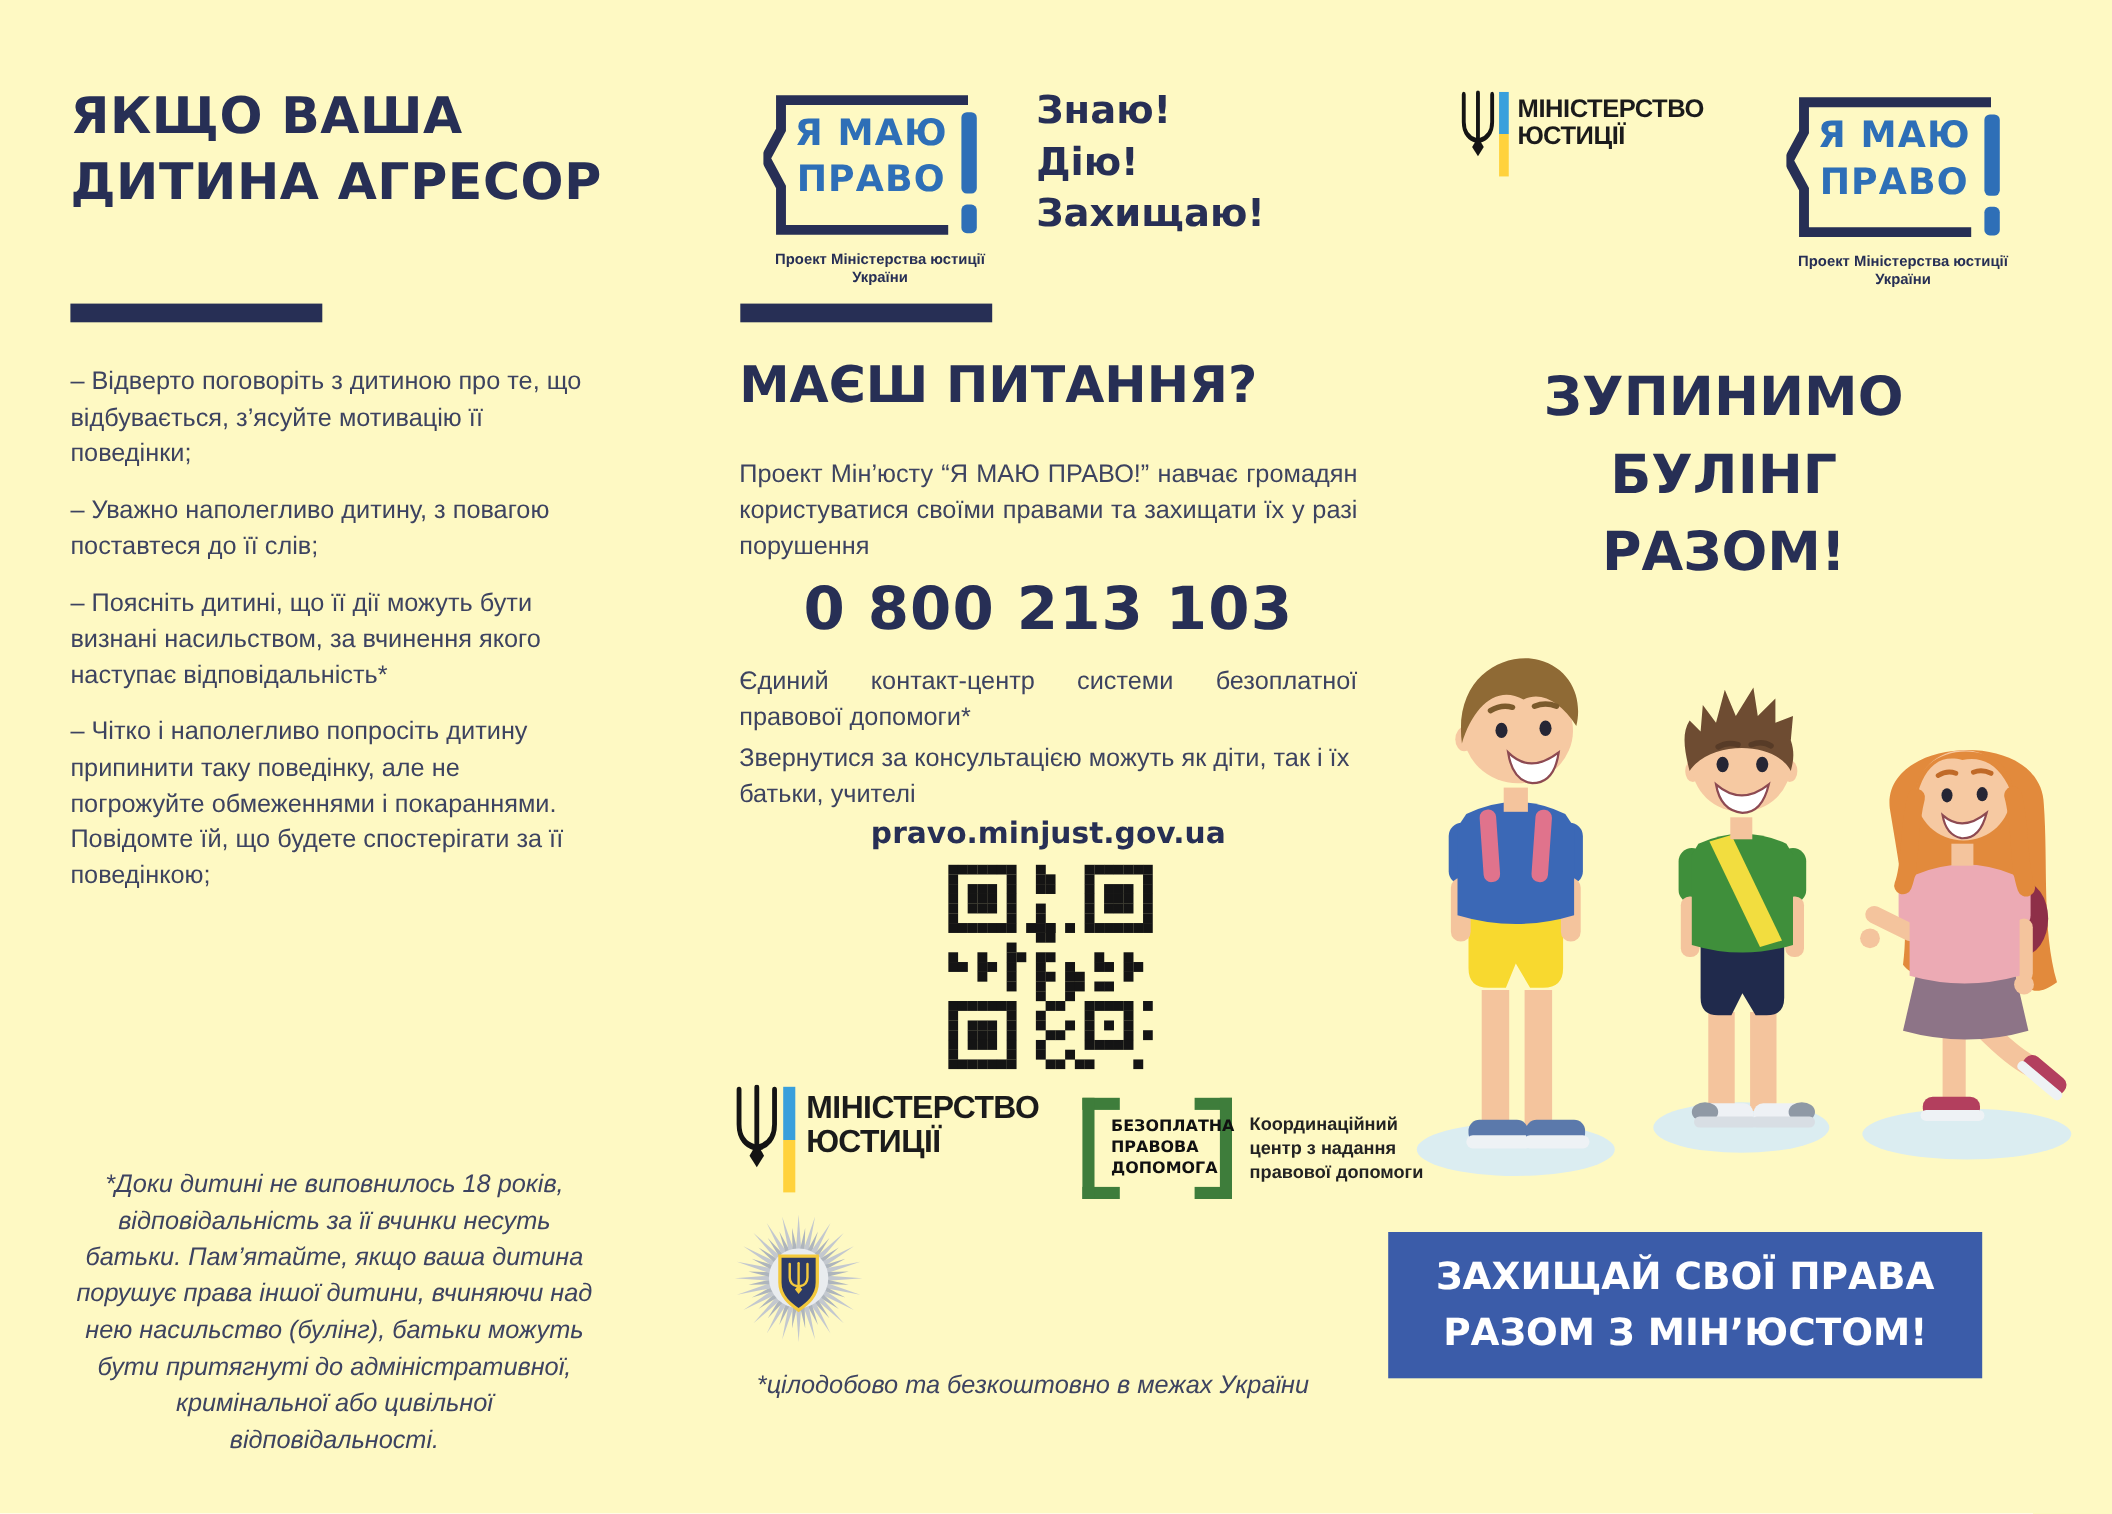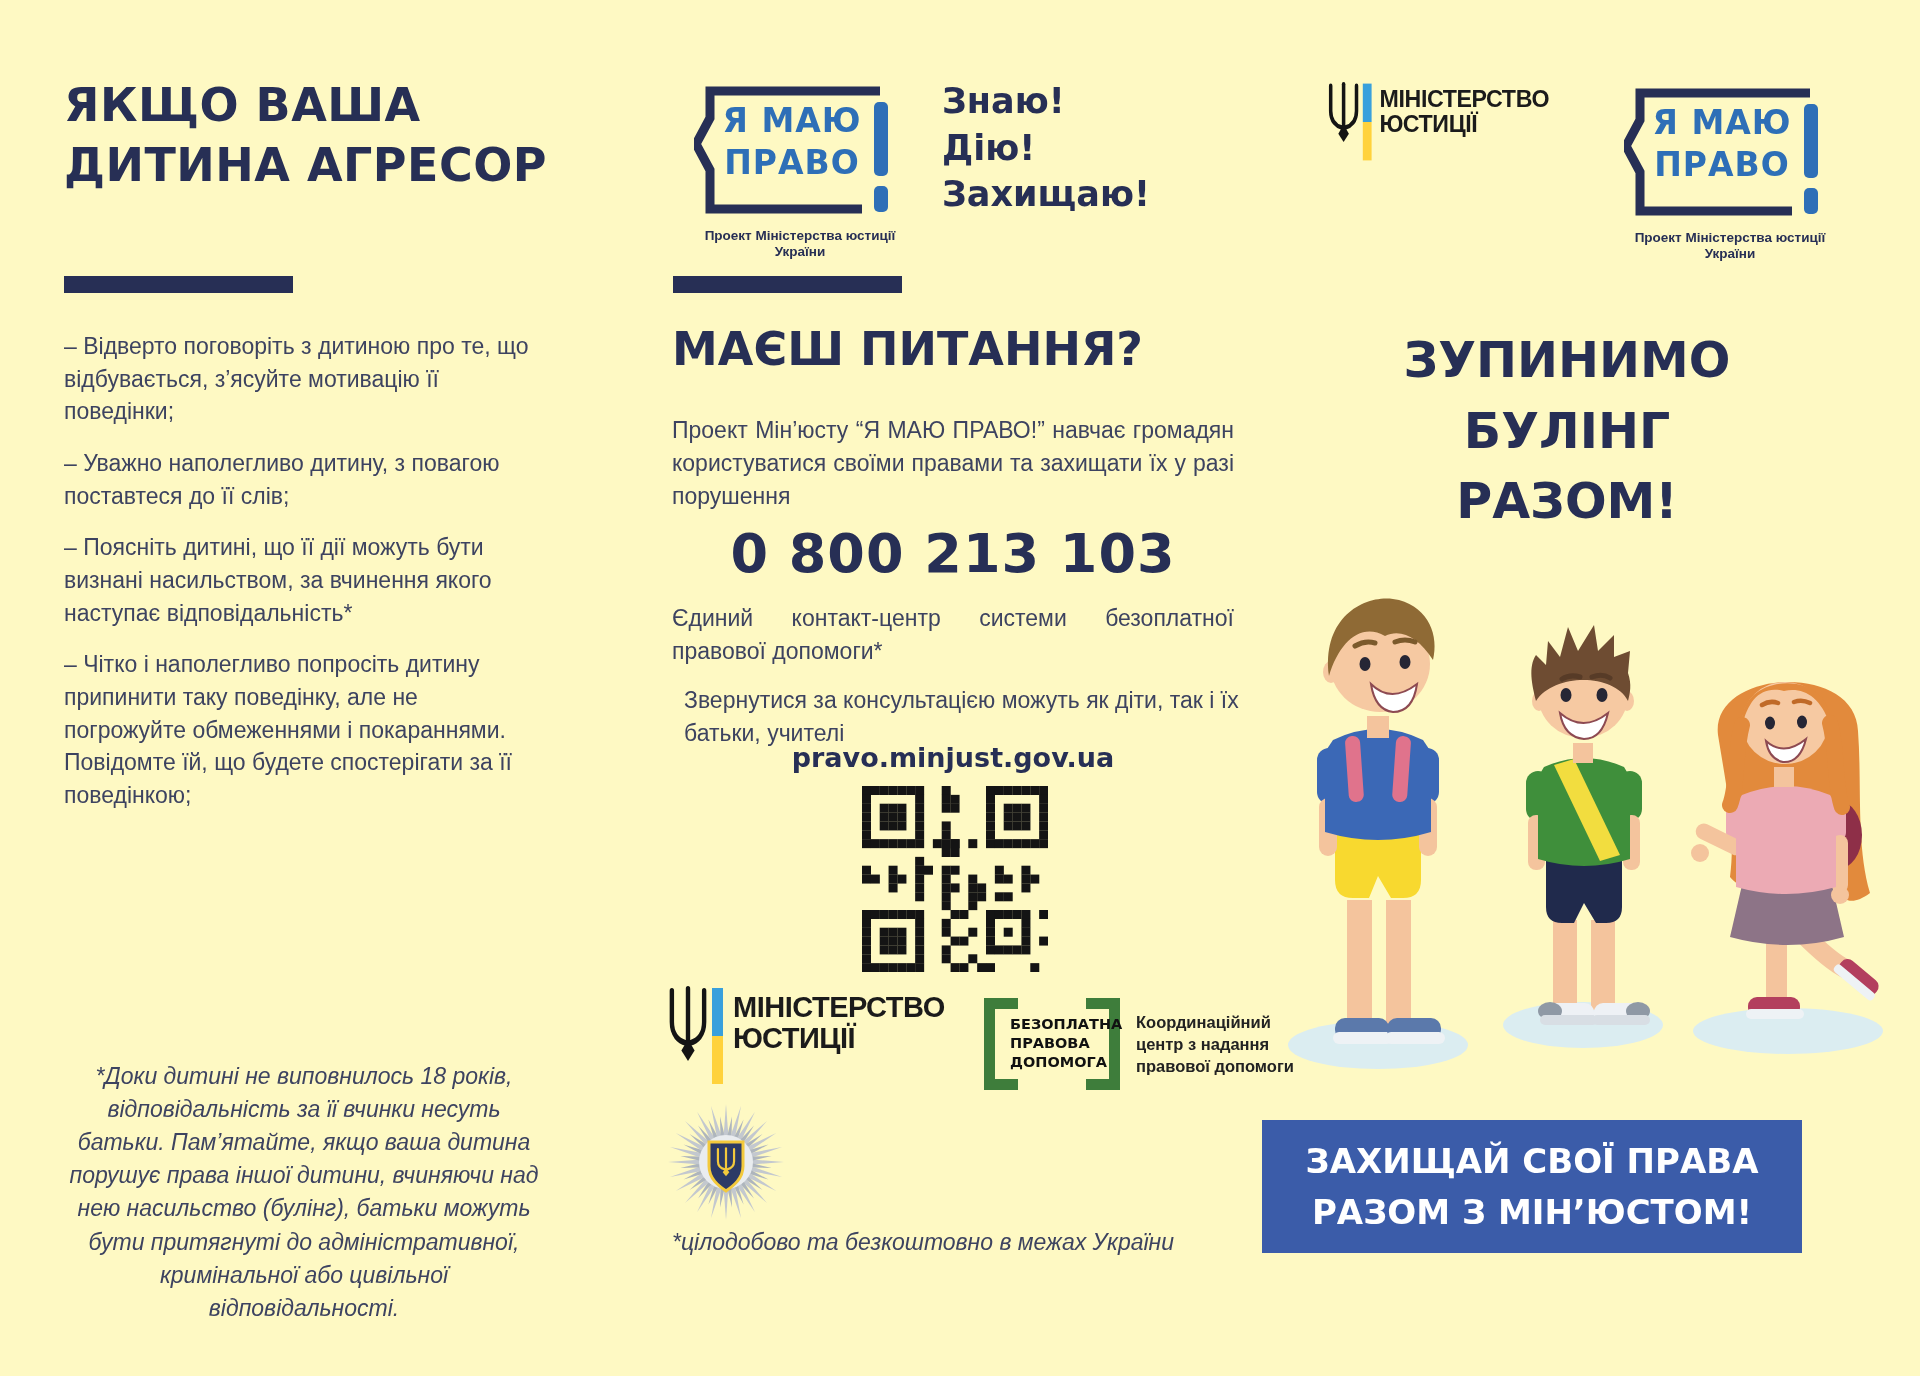--- a/index.html
+++ b/index.html
@@ -113,21 +113,21 @@
 
   <div class="abs slogan pre">Знаю!
 Дію!
 Захищаю!</div>
 
   <div class="abs bar bar-mid"></div>
   <div class="abs mid-heading">МАЄШ ПИТАННЯ?</div>
   <p class="abs mid-intro" style="margin:0">Проект Мін’юсту “Я МАЮ ПРАВО!” навчає громадян користуватися своїми правами та захищати їх у разі порушення</p>
   <div class="abs phone">0 800 213 103</div>
   <p class="abs mid-contact" style="margin:0">Єдиний контакт-центр системи безоплатної правової допомоги*</p>
-  <p class="abs mid-consult" style="margin:12px">Звернутися за консультацією можуть як діти, так і їх батьки, учителі</p>
+  <p class="abs mid-consult" style="margin:0">Звернутися за консультацією можуть як діти, так і їх батьки, учителі</p>
   <div class="abs mid-url">pravo.minjust.gov.ua</div>
   <div class="abs qr"><svg width="186" height="186">
         <rect x="0.00" y="0.00" width="9" height="9" fill="#141414"></rect>
         <rect x="8.86" y="0.00" width="9" height="9" fill="#141414"></rect>
         <rect x="17.71" y="0.00" width="9" height="9" fill="#141414"></rect>
         <rect x="26.57" y="0.00" width="9" height="9" fill="#141414"></rect>
         <rect x="35.43" y="0.00" width="9" height="9" fill="#141414"></rect>
         <rect x="44.29" y="0.00" width="9" height="9" fill="#141414"></rect>
         <rect x="53.14" y="0.00" width="9" height="9" fill="#141414"></rect>
         <rect x="0.00" y="8.86" width="9" height="9" fill="#141414"></rect>
@@ -378,21 +378,21 @@
         <polygon points="75.8,50.5 112.2,33.0 78.9,55.8" fill="#c3c8cf"></polygon>
         <polygon points="77.2,52.4 104.5,44.4 79.6,58.0" fill="#aeb5bd"></polygon>
         <polygon points="78.3,54.5 118.0,47.0 79.9,60.3" fill="#c3c8cf"></polygon>
         <polygon points="79.2,56.7 107.6,56.0 80.0,62.7" fill="#aeb5bd"></polygon>
       </g>
     <circle cx="62" cy="62" r="27" fill="#e9ecef"></circle>
     <path d="M45,42 h34 v24 c0,13 -10,20 -17,25 c-7,-5 -17,-12 -17,-25 z" fill="#2c3a66" stroke="#f3c93c" stroke-width="3"></path>
     <use href="#tryzub" x="51" y="47" width="22" height="30" style="color:#f3c93c"></use>
   </svg>
 
-  <p class="abs footnote-mid" style="margin:0">*цілодобово та безкоштовно в межах України</p>
+  <p class="abs footnote-mid" style="margin:16px">*цілодобово та безкоштовно в межах України</p>
 
   <div class="abs ministry ministry-right">
     <svg class="tz" viewBox="0 0 60 80" preserveAspectRatio="none">
         <use href="#tryzub"></use>
       </svg>
     <div class="flag"></div>
     <div class="mtxt">
       <div>МІНІСТЕРСТВО</div>
       <div>ЮСТИЦІЇ</div>
     </div>

